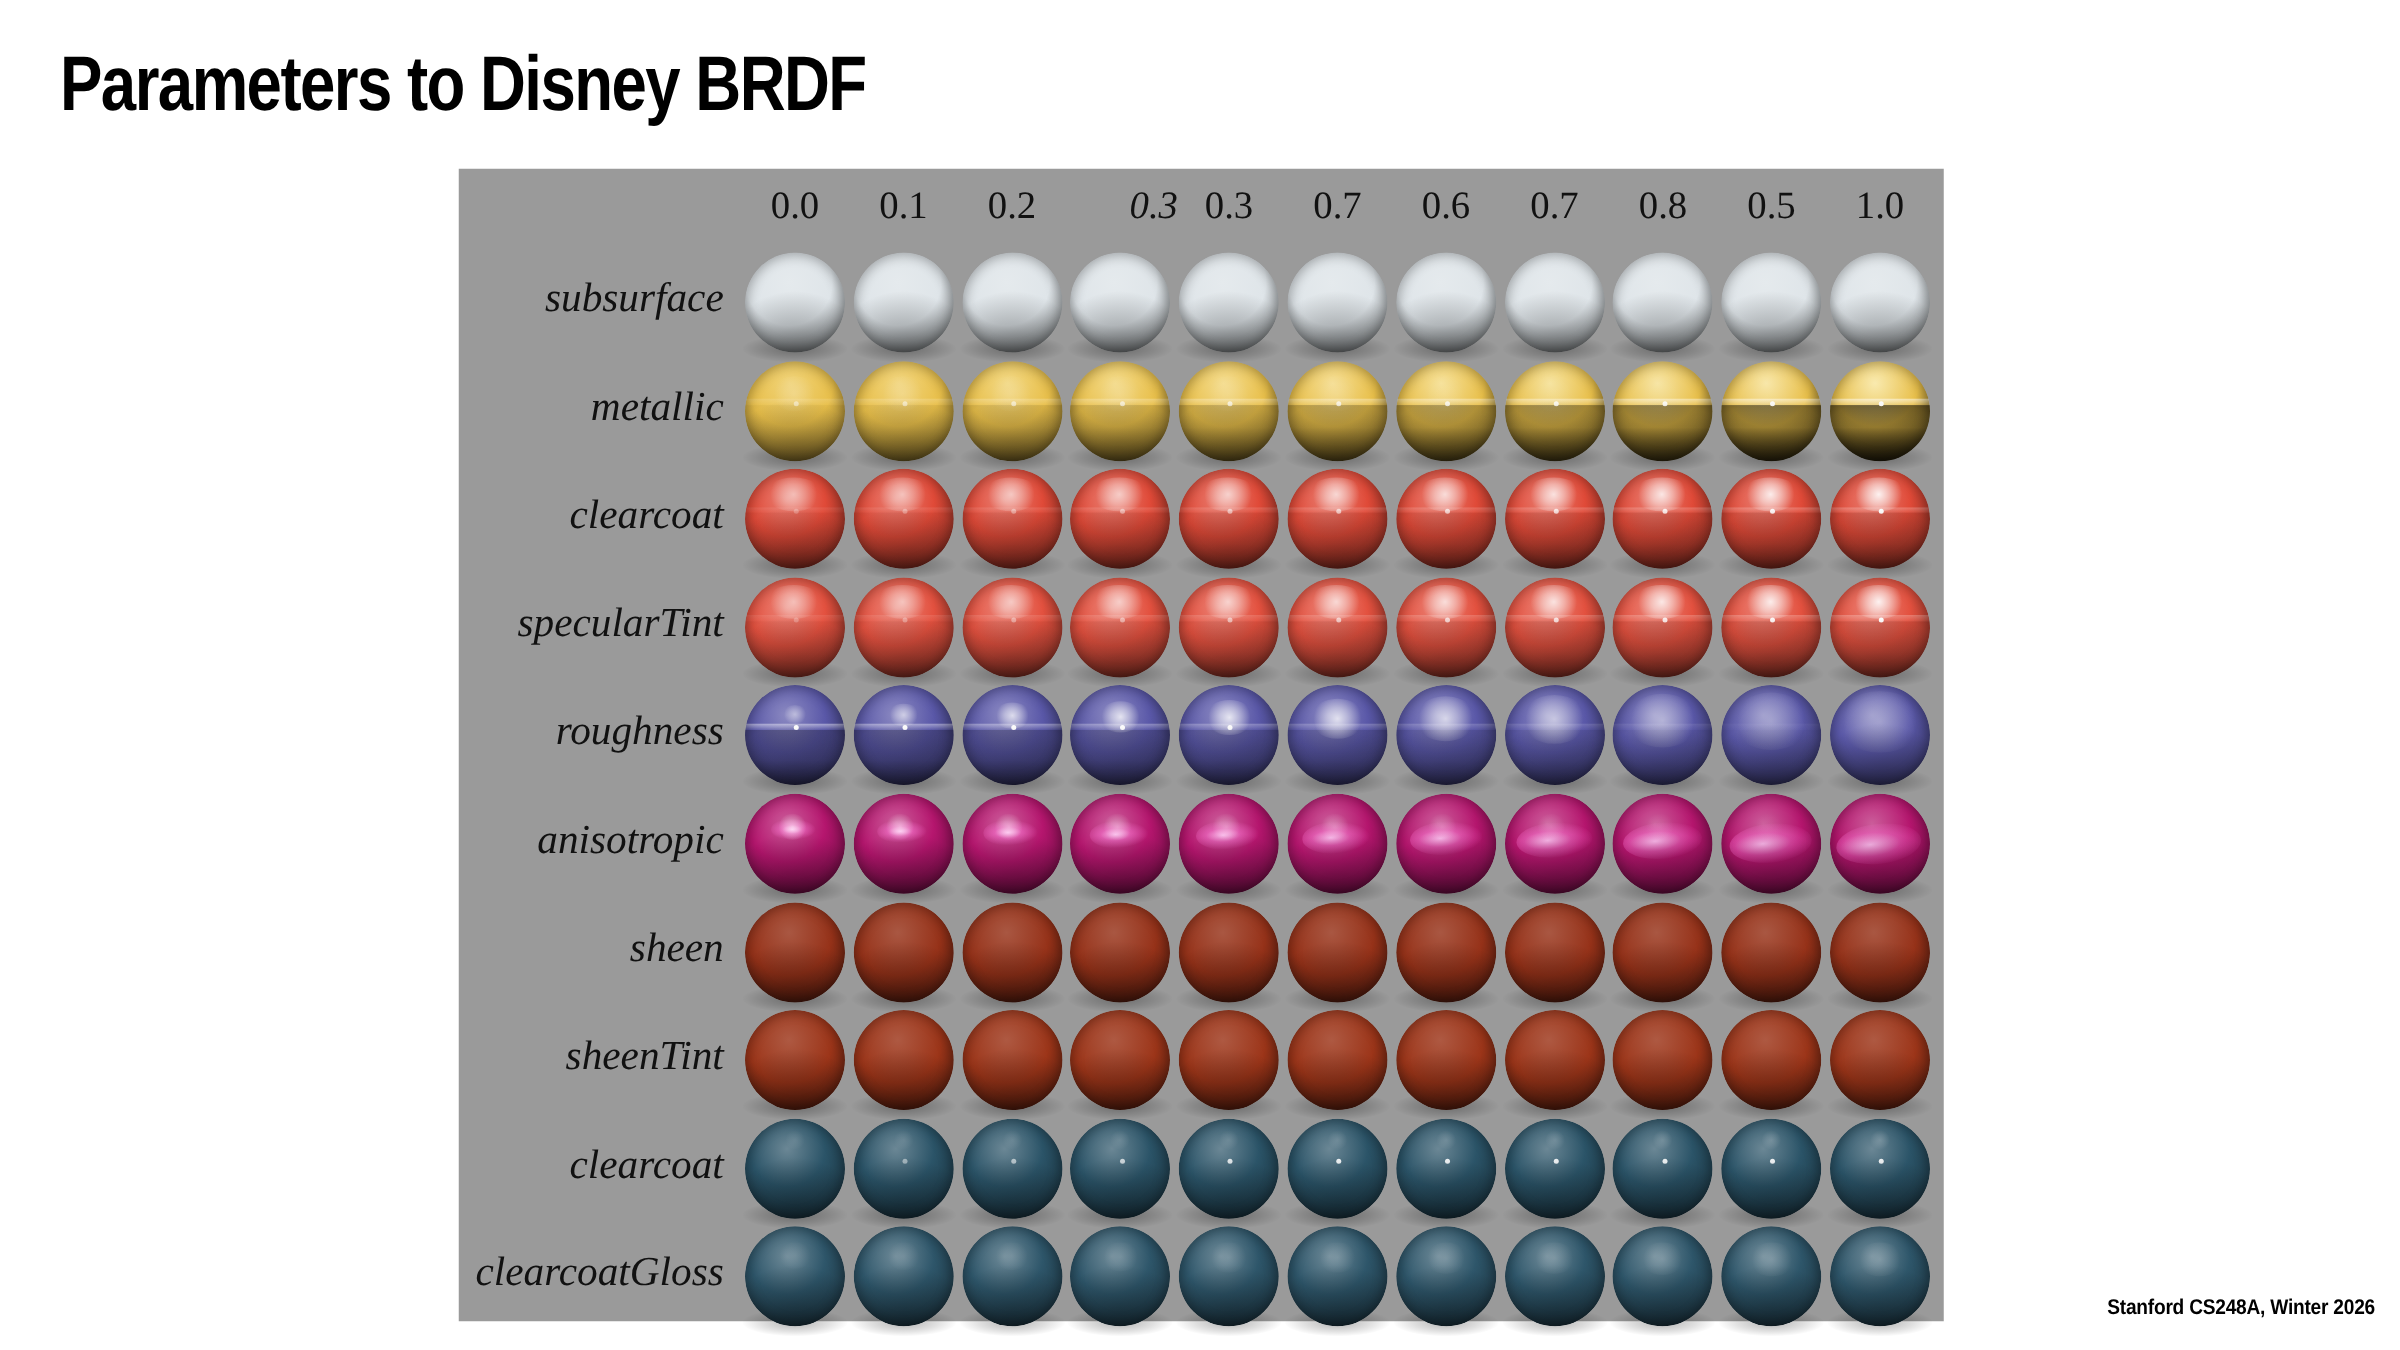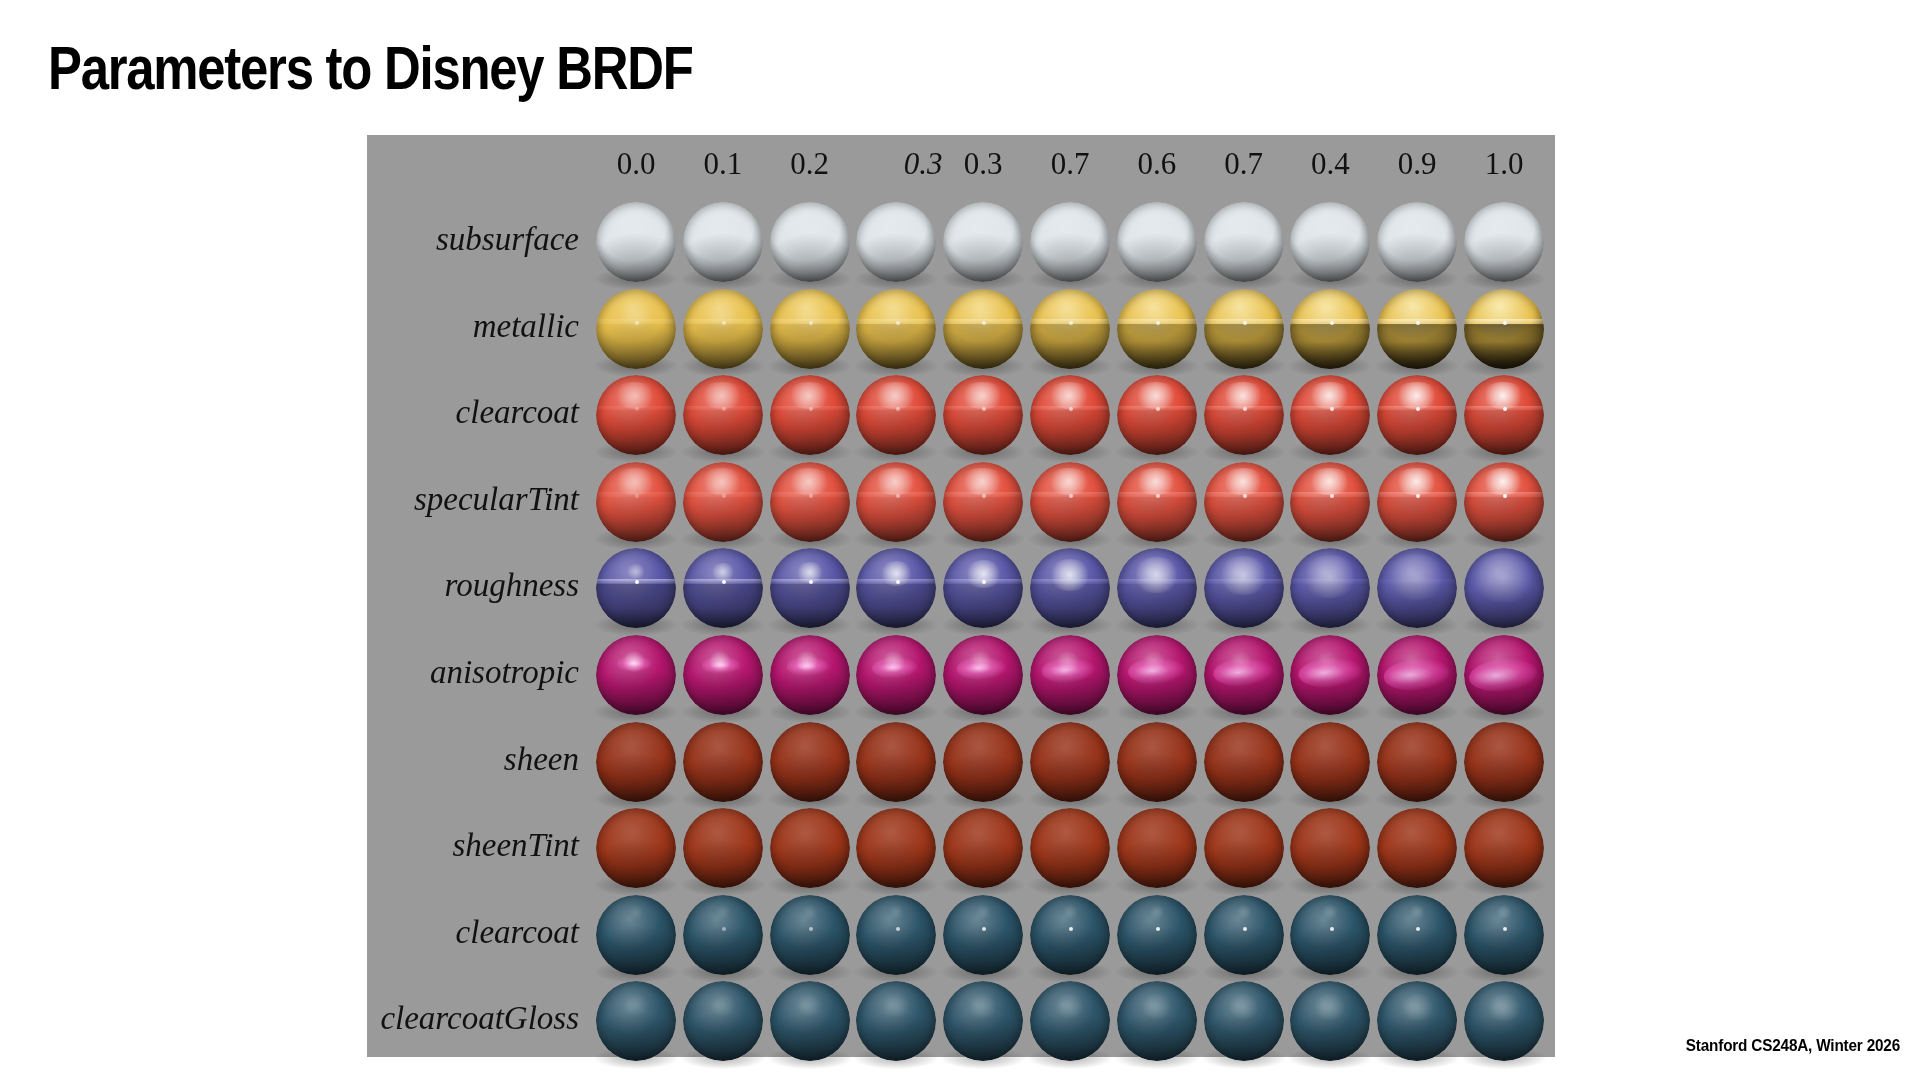--- a/index.html
+++ b/index.html
@@ -176,22 +176,22 @@
 
   <div id="col-headers">
       <div class="col-header" style="left: 226px;">0.0</div>
       <div class="col-header" style="left: 312.8px;">0.1</div>
       <div class="col-header" style="left: 399.6px;">0.2</div>
       <div class="col-header" style="left: 513px; font-style: italic;">0.3</div>
       <div class="col-header" style="left: 573.2px;">0.3</div>
       <div class="col-header" style="left: 660px;">0.7</div>
       <div class="col-header" style="left: 746.8px;">0.6</div>
       <div class="col-header" style="left: 833.6px;">0.7</div>
-      <div class="col-header" style="left: 920.4px;">0.4</div>
-      <div class="col-header" style="left: 1007.2px;">0.9</div>
+      <div class="col-header" style="left: 920.4px;">0.8</div>
+      <div class="col-header" style="left: 1007.2px;">0.5</div>
       <div class="col-header" style="left: 1094px;">1.0</div>
     </div>
   <div id="row-labels">
       <div class="row-label" style="top: 85px;">subsurface</div>
       <div class="row-label" style="top: 171.6px;">metallic</div>
       <div class="row-label" style="top: 258.2px;">clearcoat</div>
       <div class="row-label" style="top: 344.8px;">specularTint</div>
       <div class="row-label" style="top: 431.4px;">roughness</div>
       <div class="row-label" style="top: 518px;">anisotropic</div>
       <div class="row-label" style="top: 604.6px;">sheen</div>

